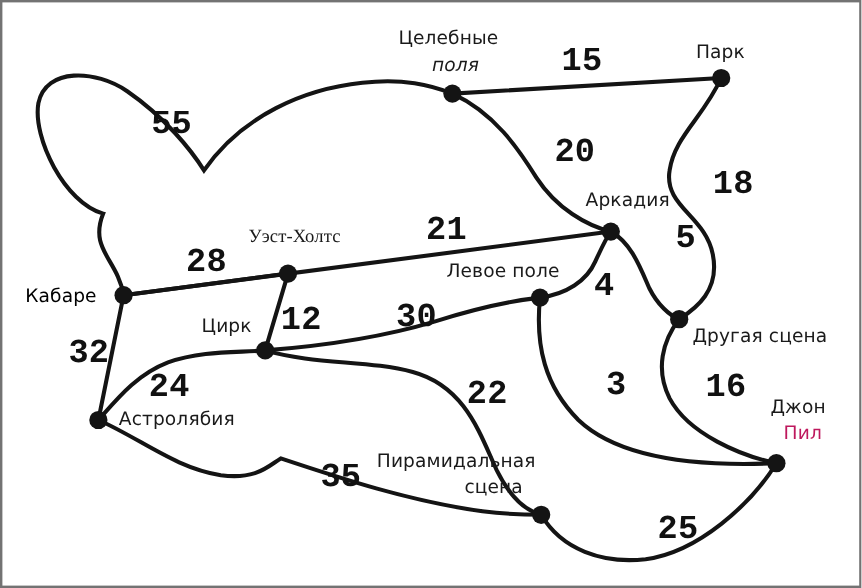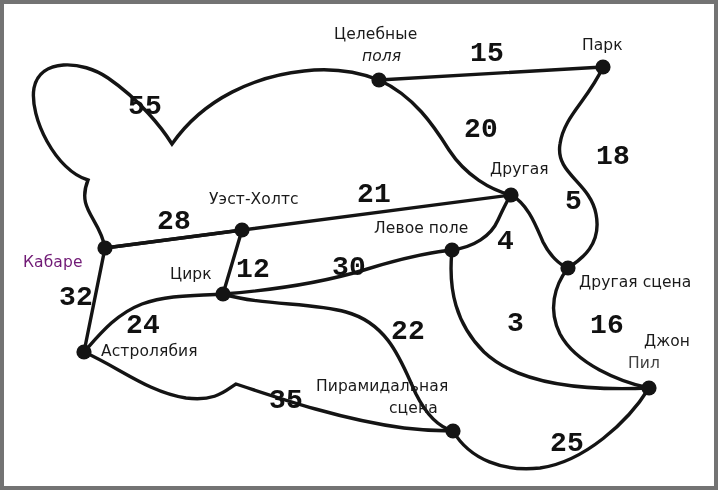--- a/index.html
+++ b/index.html
@@ -1,19 +1,19 @@
 <!DOCTYPE html>
 <html><head>
 <meta charset="utf-8">
 <style>
   html,body{margin:0;padding:0;background:#ffffff;}
   body{width:718px;height:490px;overflow:hidden;
        font-family:"DejaVu Sans","Liberation Sans",sans-serif;}
   #stage{position:relative;width:718px;height:490px;background:#ffffff;
-         border:4px solid #737373;box-sizing:border-box;}
+         border:2px solid #737373;box-sizing:border-box;}
   svg#graph{position:absolute;left:0;top:0;width:718px;height:490px;}
   .edge{fill:none;stroke:#141414;stroke-width:3.4;stroke-linecap:round;}
   .node-dot{fill:#141414;stroke:none;}
   .lbl{position:absolute;color:#1a1a1a;font-size:15.5px;line-height:1.12;
        white-space:pre;letter-spacing:.1px;}
   .wlbl{position:absolute;color:#111111;font-size:28px;font-weight:bold;
         line-height:1;white-space:pre;letter-spacing:.2px;font-family:Liberation Mono, monospace;}
 </style>
 </head>
 <body>
@@ -52,28 +52,28 @@
         <circle cx="564" cy="264" r="7.6" class="node-dot" fill="#141414"></circle>
         <circle cx="645" cy="384" r="7.6" class="node-dot" fill="#141414"></circle>
         <circle cx="449" cy="427" r="7.6" class="node-dot" fill="#141414"></circle>
       </g>
   </svg>
 
   <div id="node-label-layer">
       <div class="lbl" style="left: 330px; top: 22px; color: rgb(26, 26, 26);">Целебные</div>
       <div class="lbl" style="left: 358px; top: 44px; color: rgb(26, 26, 26); font-style: italic;">поля</div>
       <div class="lbl" style="left: 578px; top: 33px; color: rgb(26, 26, 26);">Парк</div>
-      <div class="lbl" style="left: 486px; top: 157px; color: rgb(26, 26, 26);">Другая</div>
-      <div class="lbl" style="left: 205px; top: 187px; color: rgb(26, 26, 26);">Уэст-Холтс</div>
+      <div class="lbl" style="left: 486px; top: 157px; color: rgb(26, 26, 26);">Аркадия</div>
+      <div class="lbl" style="left: 205px; top: 187px; color: rgb(26, 26, 26); font-family: Liberation Serif, serif;">Уэст-Холтс</div>
       <div class="lbl" style="left: 370px; top: 216px; color: rgb(26, 26, 26);">Левое поле</div>
-      <div class="lbl" style="left: 19px; top: 250px; color: #701a75;">Кабаре</div>
+      <div class="lbl" style="left: 19px; top: 237px; color: #000000;">Кабаре</div>
       <div class="lbl" style="left: 575px; top: 270px; color: rgb(26, 26, 26);">Другая сцена</div>
       <div class="lbl" style="left: 166px; top: 262px; color: rgb(26, 26, 26);">Цирк</div>
       <div class="lbl" style="left: 640px; top: 329px; color: rgb(26, 26, 26);">Джон</div>
-      <div class="lbl" style="left: 624px; top: 351px; color: #404040;">Пил</div>
+      <div class="lbl" style="left: 651px; top: 351px; color: #be185d;">Пил</div>
       <div class="lbl" style="left: 97px; top: 339px; color: rgb(26, 26, 26);">Астролябия</div>
       <div class="lbl" style="left: 292px; top: 374px; color: rgb(26, 26, 26); margin-left: 20px;">Пирамидальная</div>
       <div class="lbl" style="left: 385px; top: 396px; color: rgb(26, 26, 26);">сцена</div>
     </div>
   <div id="weight-label-layer">
       <div class="wlbl" style="left: 124px; top: 89px;">55</div>
       <div class="wlbl" style="left: 466px; top: 36px;">15</div>
       <div class="wlbl" style="left: 460px; top: 112px;">20</div>
       <div class="wlbl" style="left: 592px; top: 139px;">18</div>
       <div class="wlbl" style="left: 561px; top: 184px;">5</div>

